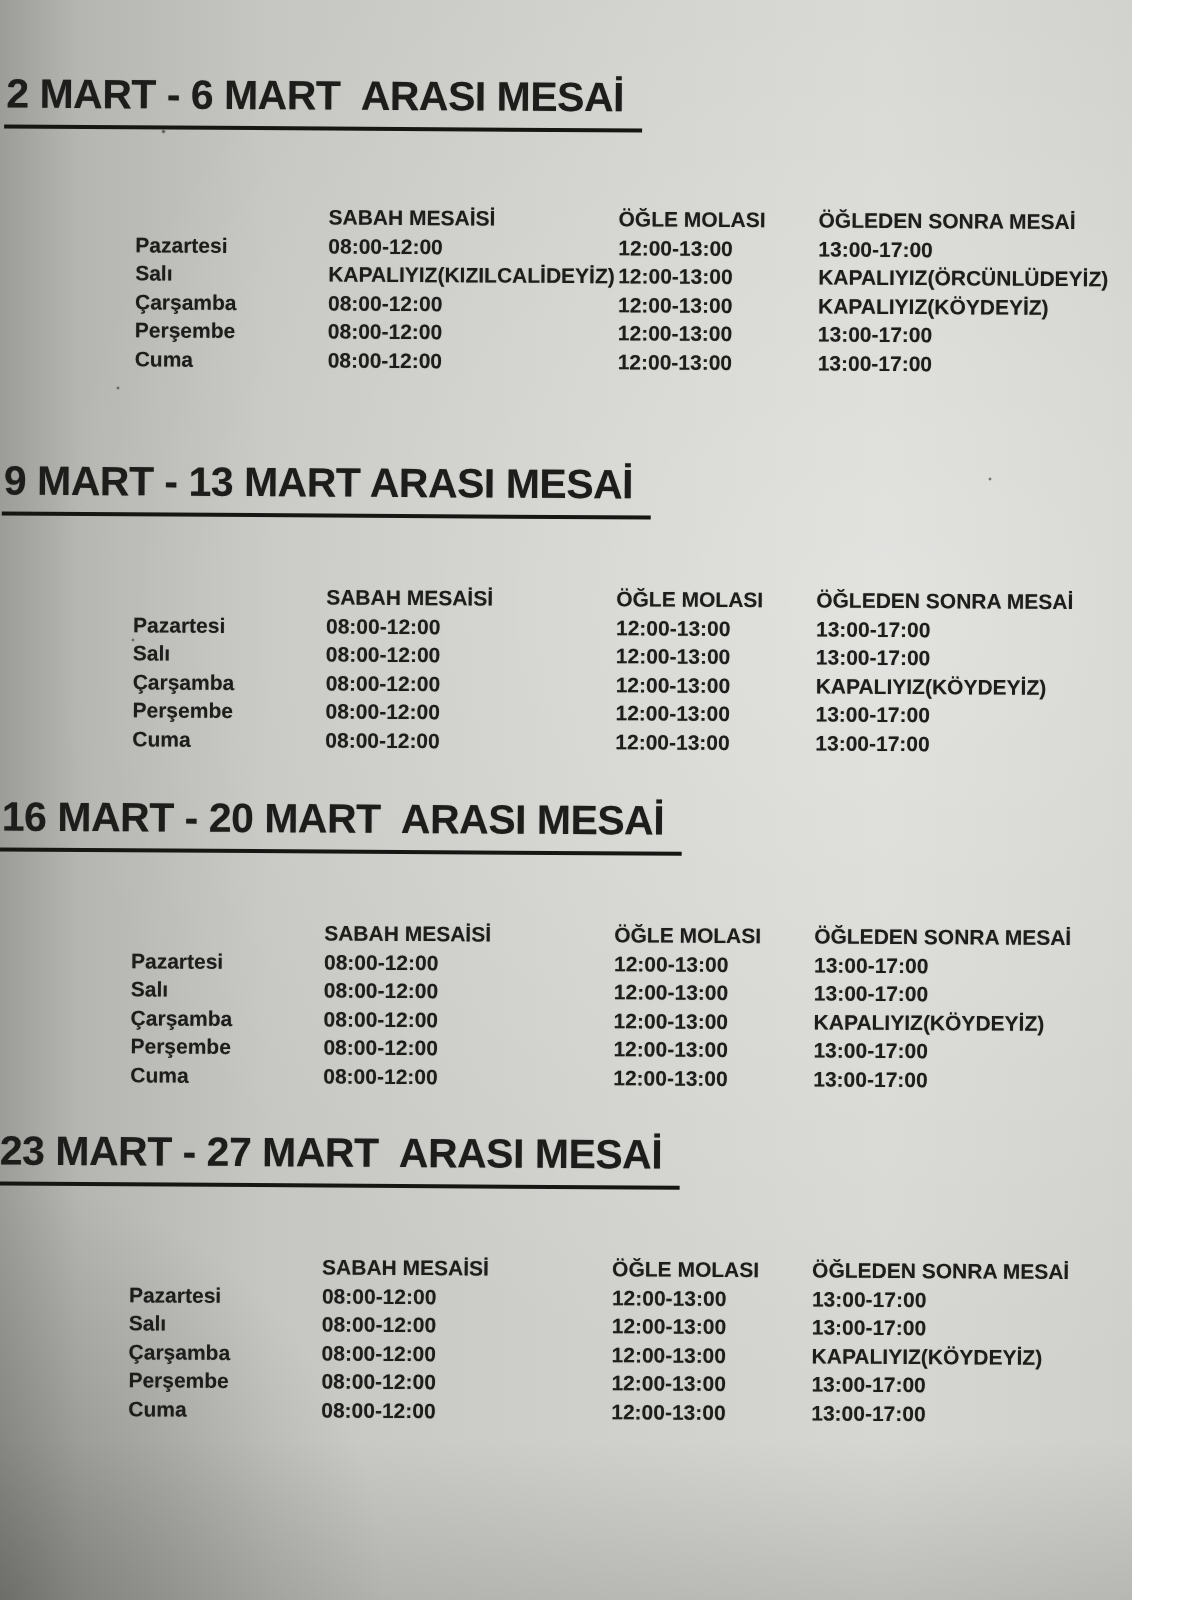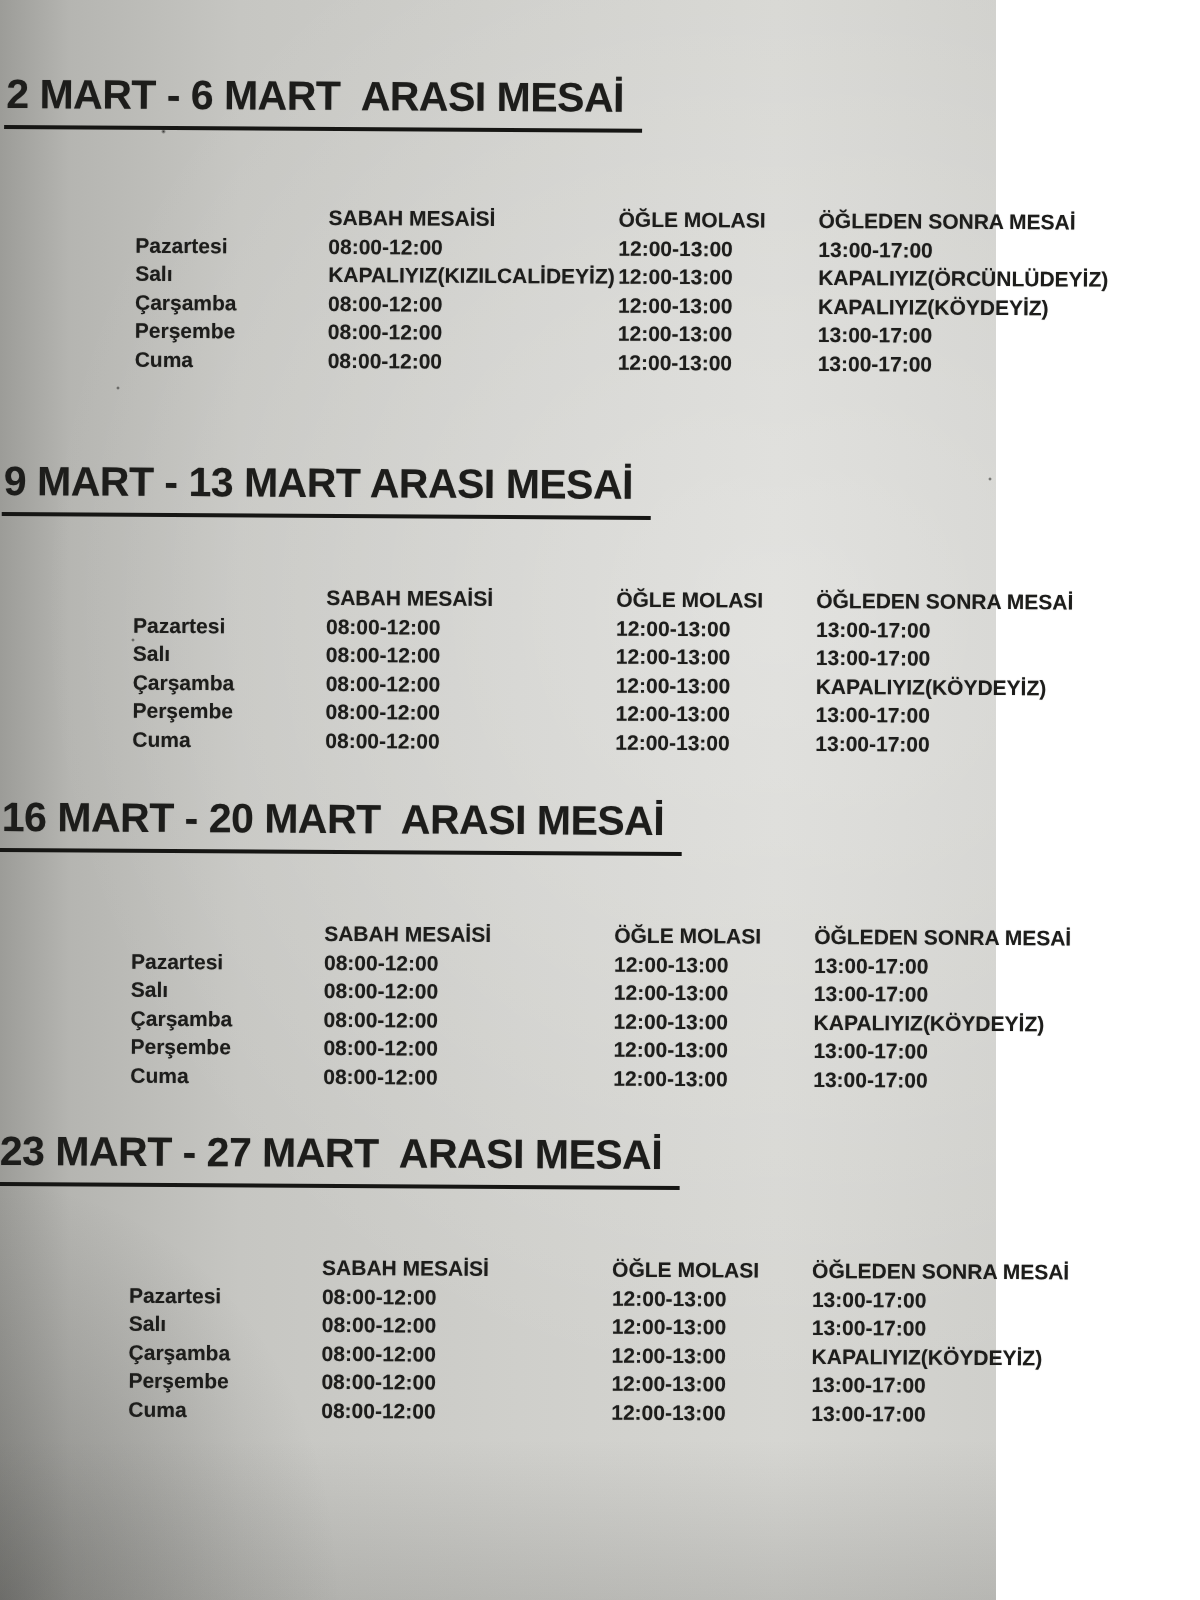--- a/index.html
+++ b/index.html
@@ -4,21 +4,21 @@
 <style>
   html, body {
     margin: 0; padding: 0;
     width: 1200px; height: 1600px;
     overflow: hidden;
     font-family: "Liberation Sans", sans-serif;
   }
   
   .paper {
     position: relative;
-    width: 996px; height: 1600px;
+    width: 1132px; height: 1600px;
     background:
       radial-gradient(120% 80% at 78% 38%, rgba(255,255,255,0.30), rgba(255,255,255,0) 62%),
       radial-gradient(55% 42% at 0% 100%, rgba(38,38,36,0.30), rgba(38,38,36,0) 62%),
       linear-gradient(to top, rgba(55,55,52,0.16), rgba(55,55,52,0) 10%),
       linear-gradient(to right, #9c9c98 0%, #b5b5b1 7%, #c6c6c2 24%, #cfcfcb 52%, #d6d6d2 78%, #cfcfcb 100%);
   }
   .content {
     position: absolute; inset: 0;
     transform: rotate(0.35deg);
     color: #1d1d1b;

